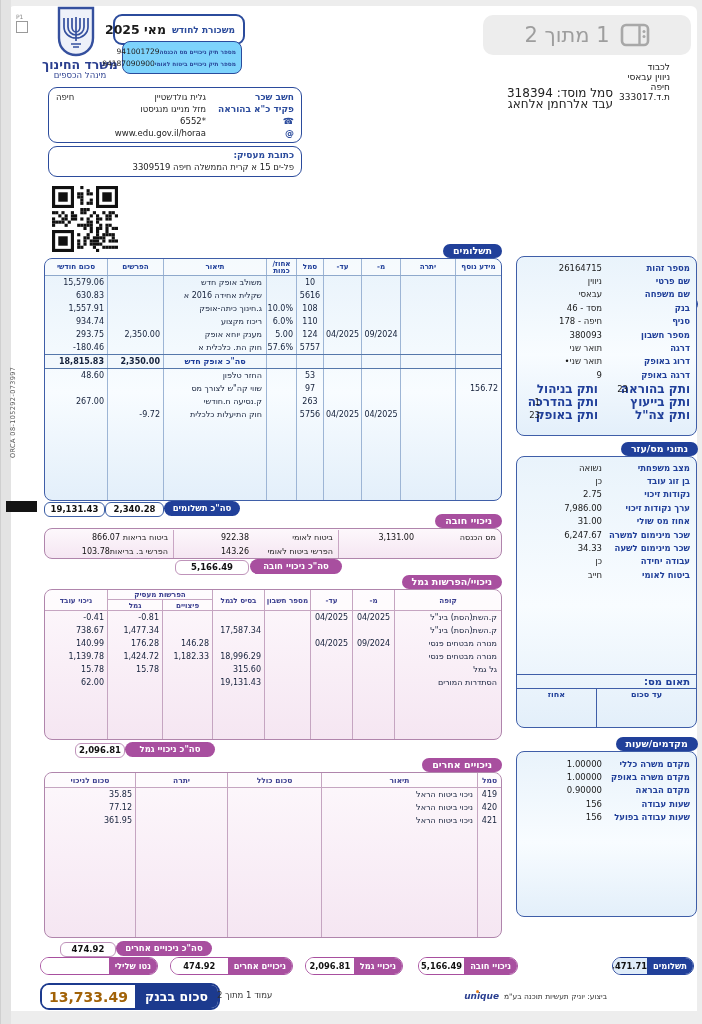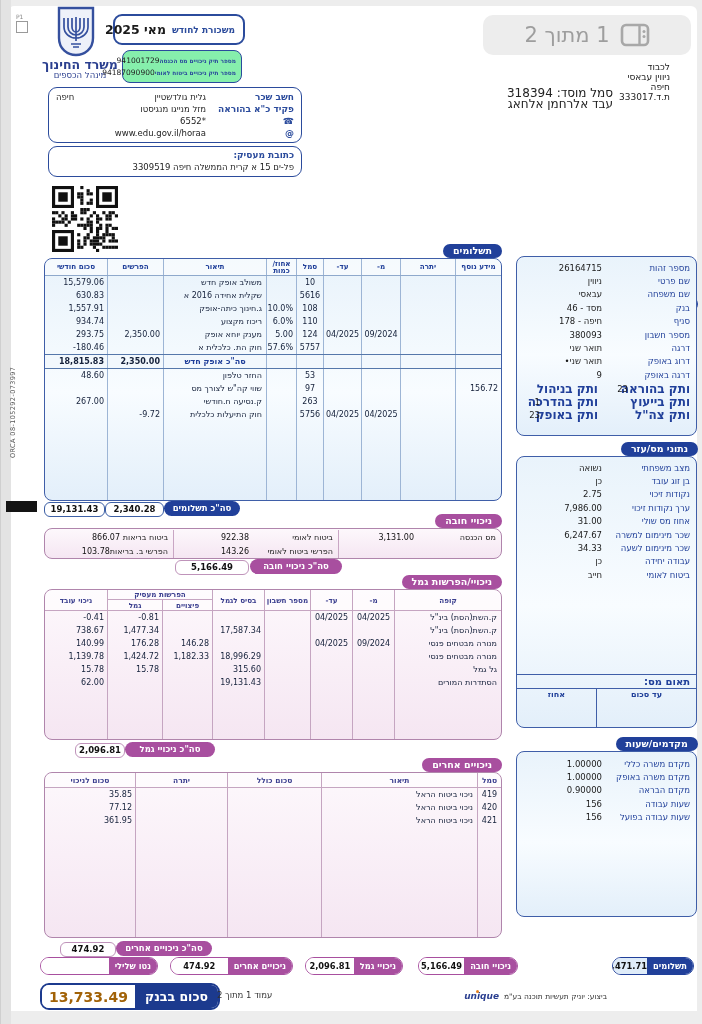--- a/index.html
+++ b/index.html
@@ -17,22 +17,22 @@
   .p1{left:16px;top:13px;font-size:6px;color:#888;direction:ltr;}
   .p1 .sq{display:block;width:10px;height:10px;border:1px solid #9a9a9a;margin-top:1px;background:#fff;}
   .emblem{left:54px;top:6px;width:44px;height:52px;}
   .ministry{left:40px;top:58px;width:80px;text-align:center;color:#2b3f8f;}
   .ministry .m1{font-size:12.5px;font-weight:bold;line-height:13px;}
   .ministry .m2{font-size:8.5px;line-height:9px;}
   .monthbox{left:113px;top:14px;width:112px;height:27px;border:2px solid #2b4b9c;border-radius:9px;
     display:flex;align-items:center;gap:6px;padding:0 8px;background:#fff;}
   .monthbox .lbl{font-size:9px;font-weight:bold;color:#2b4b9c;white-space:nowrap;}
   .monthbox .val{font-size:12.5px;color:#1a1a1a;font-weight:600;white-space:nowrap;}
-  .filesbox{left:122px;top:50px;width:108px;height:29px;border:1.5px solid #2b4b9c;border-radius:8px;
-    background:#86efac;display:flex;flex-direction:column;justify-content:center;padding:1px 5px;}
+  .filesbox{left:122px;top:41px;width:108px;height:29px;border:1.5px solid #2b4b9c;border-radius:8px;
+    background:#7dd3fc;display:flex;flex-direction:column;justify-content:center;padding:1px 5px;}
   .filerow{display:flex;justify-content:space-between;align-items:center;line-height:12px;}
   .filerow .lbl{font-size:5.8px;font-weight:bold;color:#2b4b9c;white-space:nowrap;}
   .filerow .val{font-size:7.5px;color:#222;direction:ltr;}
   .contactbox{left:48px;top:87px;width:254px;height:56px;border:1.5px solid #2b4b9c;border-radius:9px;
     background:#fff;padding:3px 7px;box-sizing:border-box;}
   .crow{display:grid;grid-template-columns:88px 1fr 30px;line-height:12px;align-items:center;}
   .crow .c1{font-size:9px;font-weight:bold;color:#2b4b9c;white-space:nowrap;}
   .crow .c2{font-size:8.5px;color:#222;white-space:nowrap;}
   .crow .c3{font-size:8.5px;color:#222;text-align:left;}
   .employerbox{left:48px;top:146px;width:254px;height:31px;border:1.5px solid #2b4b9c;border-radius:9px;
@@ -54,21 +54,21 @@
     padding:0 10px;border-radius:9px;white-space:nowrap;}
   .pill.blue{background:#21409a;}
   .pill.pink{background:#a84f9f;}
 
   
   .bluebox{border:1.2px solid #3f5ea8;border-radius:8px;background:linear-gradient(180deg,#e9f3fb 0%,#f8fcff 55%,#e3effa 100%);box-sizing:border-box;overflow:hidden;}
   .pinkbox{border:1.2px solid #b085ac;border-radius:8px;background:linear-gradient(180deg,#fdf8fc 0%,#f5e6f2 100%);box-sizing:border-box;overflow:hidden;}
 
   
   .prow{display:grid;grid-template-columns:88px 1fr;height:13.4px;align-items:center;padding:0 6px;}
-  .prow .lbl{font-size:8.5px;font-weight:normal;color:#21409a;white-space:nowrap;}
+  .prow .lbl{font-size:8.5px;font-weight:bold;color:#21409a;white-space:nowrap;}
   .prow .val{font-size:8.5px;color:#1a1a1a;text-align:right;direction:rtl;white-space:nowrap;}
   .vrow{display:grid;grid-template-columns:62px 30px 58px 1fr;height:13.4px;align-items:center;padding:0 6px;}
   .vrow .lbl{font-size:12px;font-weight:bold;color:#21409a;white-space:nowrap;}
   .vrow .val{font-size:8.5px;color:#1a1a1a;text-align:right;direction:ltr;padding-left:4px;}
 
   
   .phead,.prow-pay{display:grid;grid-template-columns:46px 55px 39px 38px 27px 30px 1fr 56px 62px;}
   .phead{height:16px;border-bottom:1px solid #8fa9cc;align-items:center;background:rgba(255,255,255,.55);}
   .phead .hc{font-size:7.2px;font-weight:bold;color:#21409a;text-align:center;line-height:7.5px;height:100%;
     display:flex;flex-direction:column;align-items:center;justify-content:center;}

